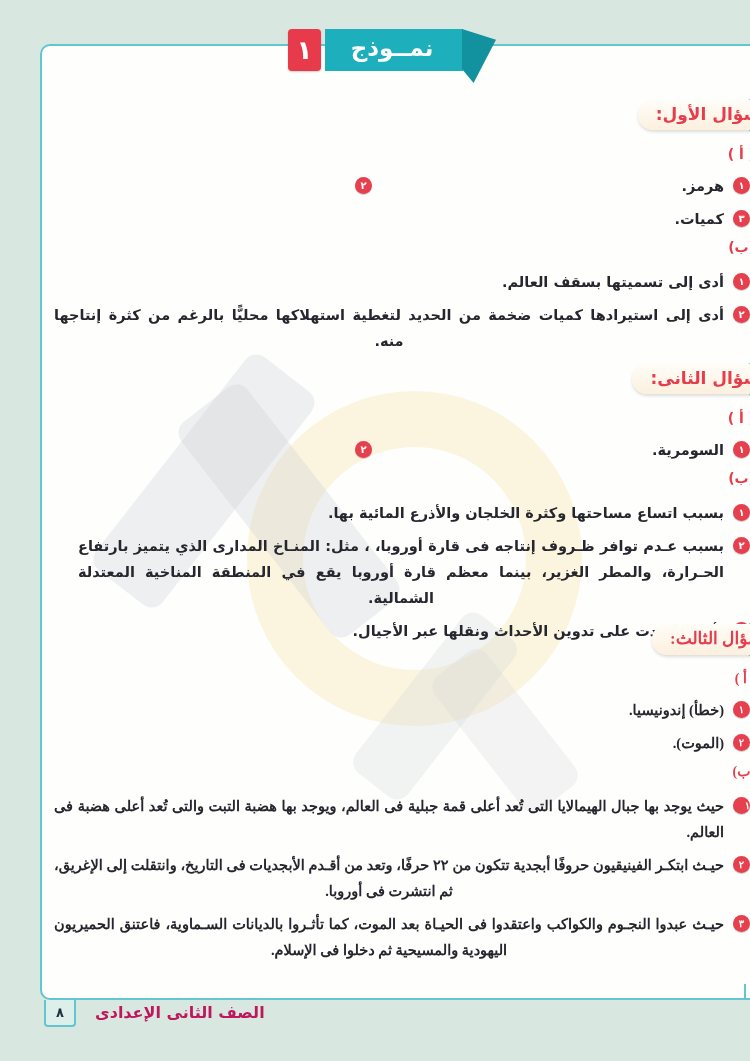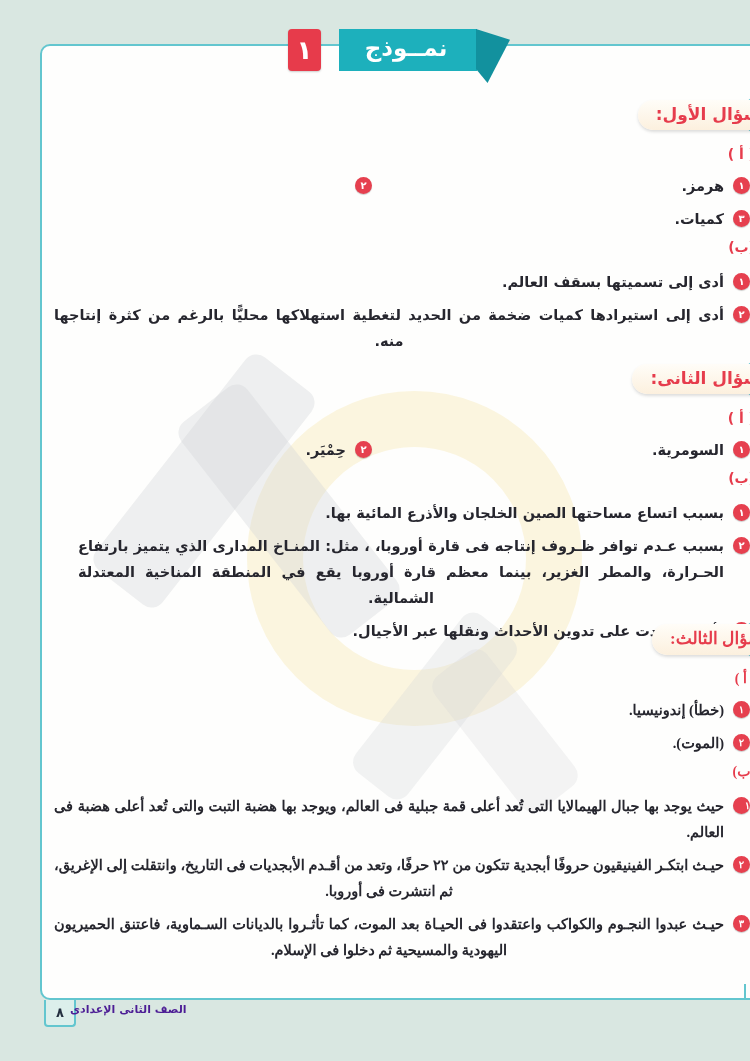--- a/index.html
+++ b/index.html
@@ -24,21 +24,21 @@
   .wm-b3 { left:360px; top:560px; width:66px; height:200px; transform:rotate(38deg); background:rgba(210,212,216,0.28); }
   .wm-b4 { left:430px; top:600px; width:66px; height:170px; transform:rotate(-38deg); background:rgba(210,212,216,0.25); }
   
   .banner { position:absolute; left:288px; top:29px; height:42px; display:flex; direction:ltr; z-index:5; }
   .banner-num {
     width:33px; height:42px; background:#e73b4b; border-radius:4px;
     color:#fff; font-size:26px; font-weight:bold; display:flex; align-items:center; justify-content:center;
     box-shadow:0 1px 2px rgba(0,0,0,.2);
   }
   .banner-label {
-    min-width:138px; height:42px; background:#1db0bc; margin-left:18px;
+    min-width:138px; height:42px; background:#1db0bc; margin-left:4px;
     color:#fff; font-size:23px; font-weight:bold; display:flex; align-items:center; justify-content:center;
     padding:0 14px 4px 10px; letter-spacing:1px;
   }
   .banner-tail {
     width:34px; height:54px; margin-left:-1px; background:#12919e;
     clip-path:polygon(0 0, 100% 20%, 34% 100%, 0 74%);
   }
   
   .section { position:absolute; left:0; right:0; z-index:2; }
   .sec-1 { top:54px; }  .sec-2 { top:318px;padding-left:24px; }  .sec-3 { top:578px;font-family:Liberation Serif, serif; }
@@ -74,22 +74,22 @@
     position:absolute; left:706px; top:984px; width:40px; height:16px;
     border-bottom:2.5px solid #63c6cf; border-right:2.5px solid #63c6cf; z-index:1;
   }
   .page-num-box {
     position:absolute; left:44px; top:1000px; width:32px; height:27px;
     background:#dcefeb; border:2px solid #63c6cf; border-top:none; border-radius:0 0 4px 4px;
     display:flex; align-items:center; justify-content:center;
     color:#243040; font-size:13px; font-weight:bold; z-index:2;
   }
   .grade-label {
-    position:absolute; left:70px; top:1003px; color:#4c1d95;
-    font-size:11px; font-weight:bold; z-index:2;
+    position:absolute; left:95px; top:1003px; color:#be185d;
+    font-size:16px; font-weight:bold; z-index:2;
   }
 </style>
 </head>
 <body>
 
 <div class="page">
 
   <div class="banner">
     <div class="banner-num">١</div>
     <div class="banner-label">نمــوذج</div>
@@ -149,28 +149,27 @@
       </div>
       <div class="sec-content">
         <div class="marker mk-a">( أ )</div>
         <div class="row2 inline-pair">
           <div class="ans">
             <span class="num-badge">١</span>
             <span class="txt">السومرية.</span>
           </div>
           <div class="ans">
             <span class="num-badge">٢</span>
-            <span class="txt">حِمْيَر.</span>
           </div>
         </div>
         <div class="marker mk-b">(ب)</div>
         <div class="ans-row">
           <div class="ans">
             <span class="num-badge">١</span>
-            <span class="txt">بسبب اتساع مساحتها الصين الخلجان والأذرع المائية بها.</span>
+            <span class="txt">بسبب اتساع مساحتها وكثرة الخلجان والأذرع المائية بها.</span>
           </div>
         </div>
         <div class="ans-row">
           <div class="ans wrap2">
             <span class="num-badge">٢</span>
             <span class="txt">بسبب عـدم توافر ظـروف إنتاجه فى قارة أوروبا، ، مثل: المنـاخ المدارى الذي يتميز بارتفاع الحـرارة، والمطر الغزير، بينما معظم قارة أوروبا يقع في المنطقة المناخية المعتدلة الشمالية.</span>
           </div>
         </div>
         <div class="ans-row">
           <div class="ans">

